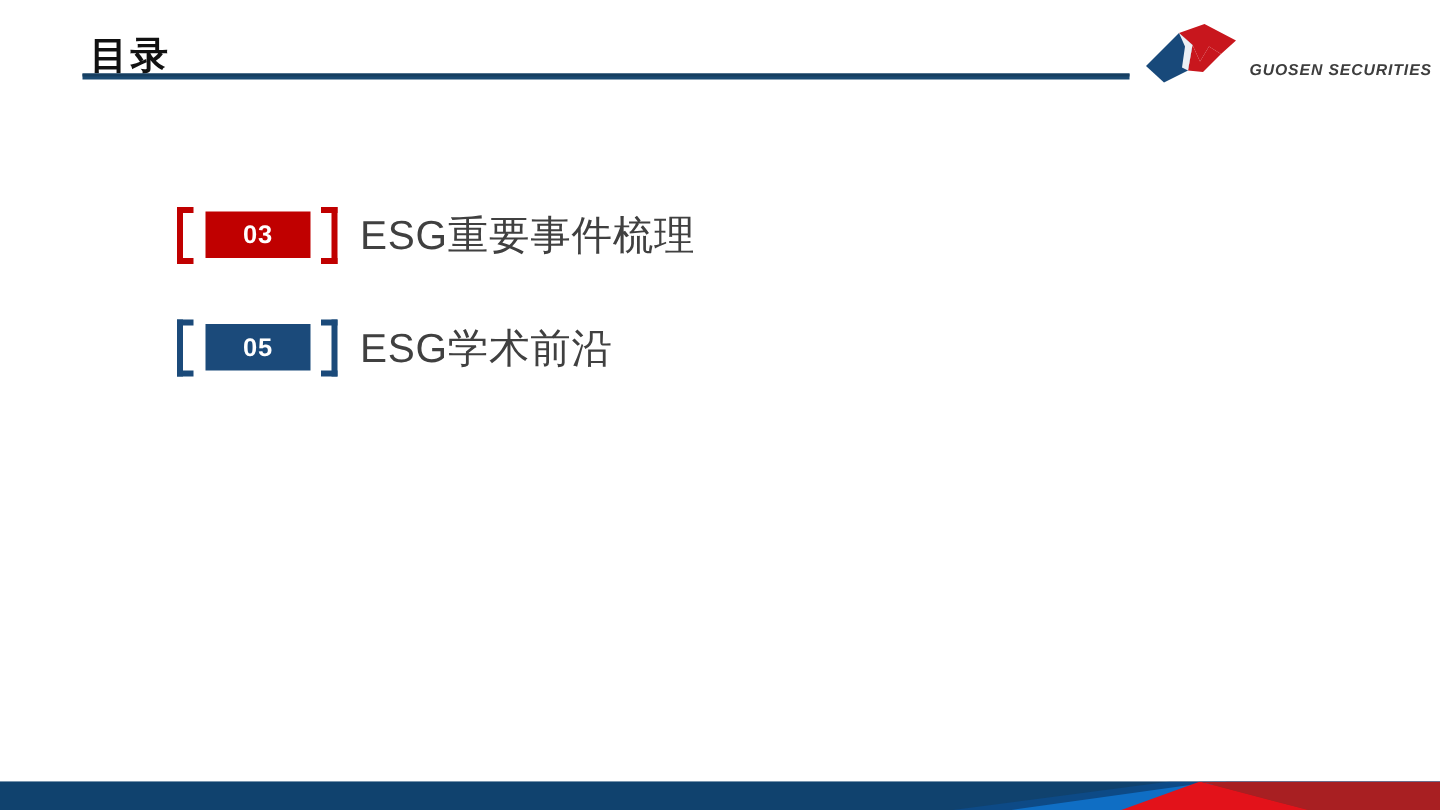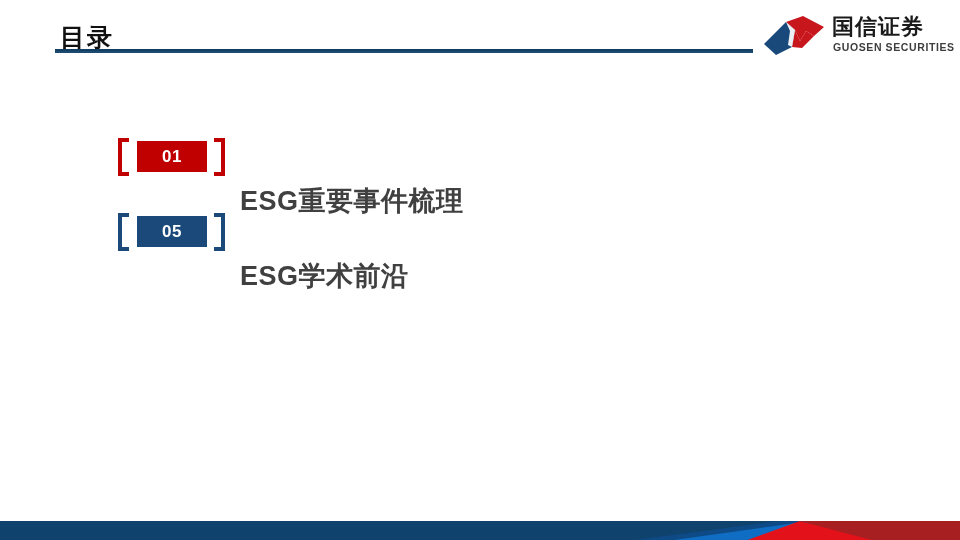--- a/index.html
+++ b/index.html
@@ -81,20 +81,21 @@
   .logo-text-en {
     position: absolute;
     left: 71px;
     top: 29px;
     font-size: 10.5px;
     font-weight: bold;
     color: #3d3d3d;
     letter-spacing: 0.6px;
     line-height: 12px;
     white-space: nowrap;
+    font-style: italic;
   }
 
   
   .toc {
     position: absolute;
     left: 0;
     top: 0;
     width: 960px;
   }
   .toc-item {
@@ -139,26 +140,25 @@
     font-size: 17px;
     font-weight: bold;
     letter-spacing: 0.5px;
   }
 
   .toc-label {
     position: absolute;
     left: 122px;
     top: 2px;
     font-size: 27px;
-    font-weight: bold;
+    font-weight: normal;
     color: #404040;
     letter-spacing: 0.5px;
     line-height: 40px;
     white-space: nowrap;
-    margin-top: 44px;
   }
 
   
   .footer {
     position: absolute;
     left: 0;
     top: 519px;
     width: 960px;
     height: 21px;
     background: #10426e;
@@ -192,29 +192,28 @@
   <div class="title-rule"></div>
   <div class="title-rule-dark"></div>
 
   <div class="logo">
     <svg class="logo-mark" viewBox="0 0 66 42">
       <path d="M2 30 L24 8 L33 16 L30 33 L14 41 Z" fill="#18497a"></path>
       <path d="M24 8 L41 2 L62 13 L52 22 L44 17 L38 27 L33 16 Z" fill="#c8161d"></path>
       <path d="M33 16 L38 27 L44 17 L52 22 L40 34 L30 33 Z" fill="#c8161d"></path>
       <path d="M24 8 L33 16 L30 33 L26 31 L28 17 Z" fill="#ffffff" opacity="0.92"></path>
     </svg>
-    <div class="logo-text-cn">国信证券</div>
     <div class="logo-text-en">GUOSEN SECURITIES</div>
   </div>
 
   <div class="toc">
 
     <div class="toc-item toc-item-0">
       <span class="bracket left" style="background:#c00000"></span>
-      <span class="badge" style="background:#c00000">01</span>
+      <span class="badge" style="background:#c00000">03</span>
       <span class="bracket right" style="background:#c00000"></span>
       <span class="toc-label">ESG重要事件梳理</span>
     </div>
 
     <div class="toc-item toc-item-1">
       <span class="bracket left" style="background:#1b4a7a"></span>
       <span class="badge" style="background:#1b4a7a">05</span>
       <span class="bracket right" style="background:#1b4a7a"></span>
       <span class="toc-label">ESG学术前沿</span>
     </div>

